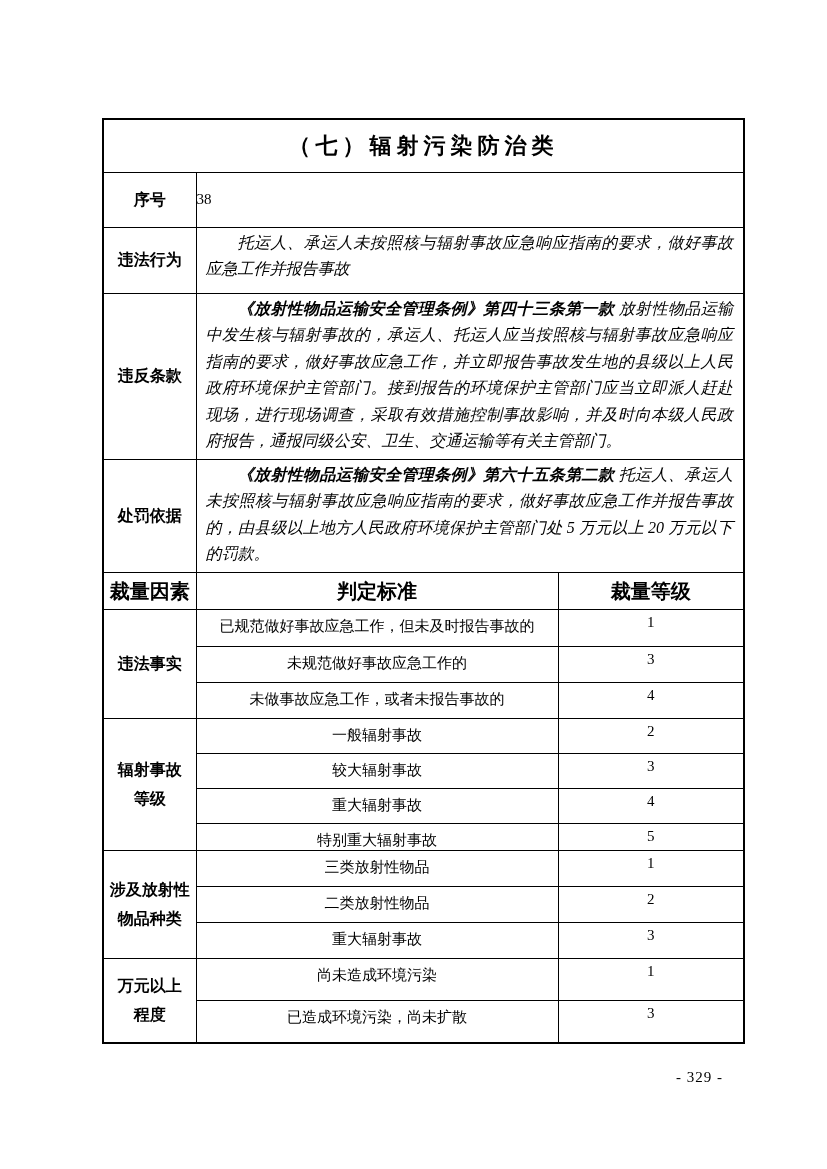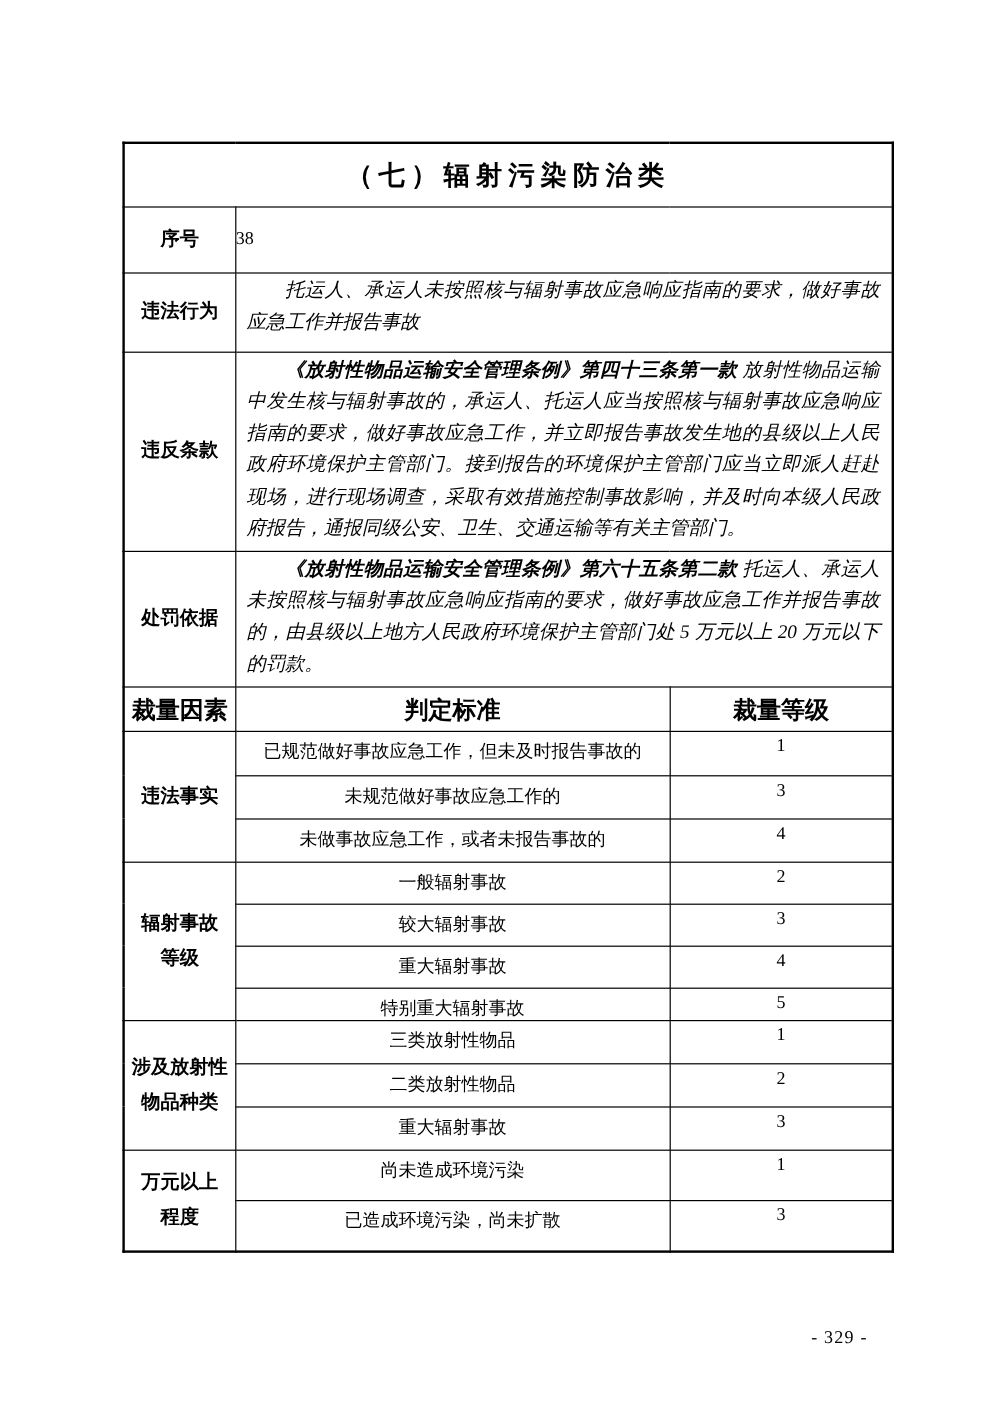--- a/index.html
+++ b/index.html
@@ -78,21 +78,21 @@
     padding-top: 7px;
   }
   td.grade-cell {
     vertical-align: top;
     text-align: center;
     font-size: 15px;
     padding-top: 4px;
   }
   .footer-page-number {
     position: absolute;
-    top: 1107px;
+    top: 1069px;
     right: 104px;
     font-size: 15px;
     font-family: "Liberation Serif", serif;
     letter-spacing: 1px;
   }
 </style>
 </head>
 <body>
 
 <div class="page">

